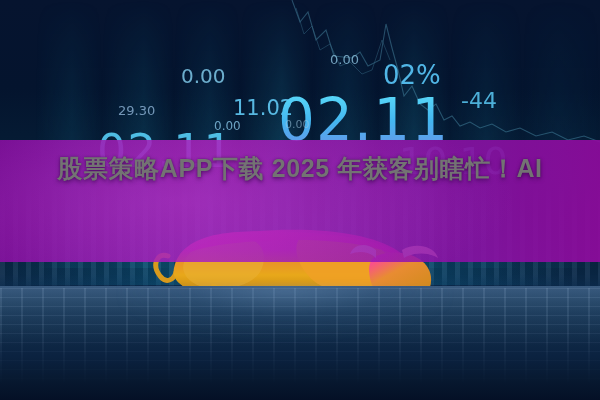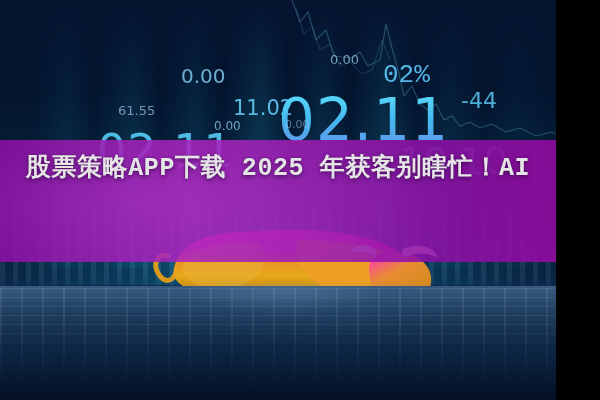--- a/index.html
+++ b/index.html
@@ -1,18 +1,18 @@
 <!DOCTYPE html>
 <html><head>
 <meta charset="utf-8">
 <style>
   html,body{margin:0;padding:0;background:#000;}
   #stage{
     position:relative;
-    width:556px;height:400px;
+    width:600px;height:400px;
     overflow:hidden;
     font-family:"Liberation Sans","DejaVu Sans",sans-serif;
     background:#05132b;
   }
 
   
   .bg-base{
     position:absolute;inset:0;
     background:
       radial-gradient(115% 70% at 50% 108%, rgba(30,90,150,0.55) 0%, rgba(10,40,80,0.25) 45%, rgba(0,0,0,0) 72%),
@@ -91,21 +91,21 @@
     position:absolute;
     font-family:"DejaVu Sans","Liberation Sans",sans-serif;
     white-space:nowrap;
     user-select:none;
   }
   .n-0   {left:181px;top:64px;font-size:20px;color:#7fc8e8;opacity:.85;}
   .n-1   {left:118px;top:103px;font-size:13px;color:#8fb4d6;opacity:.8;}
   .n-2   {left:233px;top:96px;font-size:21px;color:#5fc6f0;opacity:.92;}
   .n-3   {left:214px;top:119px;font-size:12px;color:#86c3e4;opacity:.8;}
   .n-4   {left:330px;top:52px;font-size:13px;color:#8fc4e0;opacity:.78;}
-  .n-5   {left:383px;top:60px;font-size:26px;color:#56bff0;opacity:.95;font-family:Liberation Mono, monospace;}
+  .n-5   {left:383px;top:60px;font-size:26px;color:#56bff0;opacity:.95;}
   .n-6   {left:461px;top:88px;font-size:22px;color:#57c4ef;opacity:.88;}
   .n-big-left{
     left:97px;top:124px;font-size:46px;letter-spacing:1px;
     background:linear-gradient(180deg,#57d6f5 0%,#52b6ec 55%,#7f7de0 100%);
     -webkit-background-clip:text;background-clip:text;color:transparent;
     opacity:.92;
   }
   .n-big-right{
     left:278px;top:86px;font-size:58px;letter-spacing:1px;font-weight:400;
     background:linear-gradient(180deg,#5fe2fb 0%,#43b6f0 52%,#6f8fe8 100%);
@@ -139,47 +139,46 @@
   }
   .band-glow{
     position:absolute;left:0;right:0;top:140px;height:122px;
     background:radial-gradient(80% 120% at 30% 50%, rgba(190,70,210,0.35) 0%, rgba(0,0,0,0) 70%);
     pointer-events:none;
   }
 
   .headline{
     position:absolute;left:0;right:0;top:148px;
     text-align:center;
-    color:#e5e5e5;
+    color:#737373;
     font-size:25px;
     font-weight:bold;
     line-height:41px;
     letter-spacing:.6px;
     text-shadow:0 2px 4px rgba(40,0,60,0.55), 0 0 2px rgba(60,0,80,0.5);
-    font-family:Liberation Mono, monospace;
   }
   .headline .ln{display:block;}
 </style>
 </head>
 <body>
 
 <div id="stage">
 
   <div class="bg-base"></div>
   <div class="light-cols"></div>
   <div class="teal-haze"></div>
   <div class="slats"></div>
 
   <svg class="chart-svg" viewBox="0 0 600 175" preserveAspectRatio="none">
     <polyline fill="none" stroke="#6fc9e6" stroke-width="1.1" stroke-opacity="0.75" points="292,0 300,22 308,12 316,40 326,30 334,56 352,58 360,52 368,66 380,60 386,24 392,48 398,70 404,96 412,86 420,104 428,110 436,104 444,120 452,116 460,126 470,122 480,128 492,124 506,132 520,128 536,136 552,132 568,140 584,136 600,142"></polyline>
     <polyline fill="none" stroke="#6fc9e6" stroke-width="1" stroke-opacity="0.5" points="296,8 304,34 312,26 320,50 330,44 340,66 350,62 362,74 372,70 382,40 390,60"></polyline>
   </svg>
 
   <div class="num n-0">0.00</div>
-  <div class="num n-1">61.55</div>
+  <div class="num n-1">29.30</div>
   <div class="num n-2">11.02</div>
   <div class="num n-3">0.00</div>
   <div class="num n-4">0.00</div>
   <div class="num n-5">02%</div>
   <div class="num n-6">-44</div>
   <div class="num n-big-left">02.11</div>
   <div class="num n-big-right">02.11</div>
   <div class="num n-0-float">0.00</div>
 
   <div class="bull">

